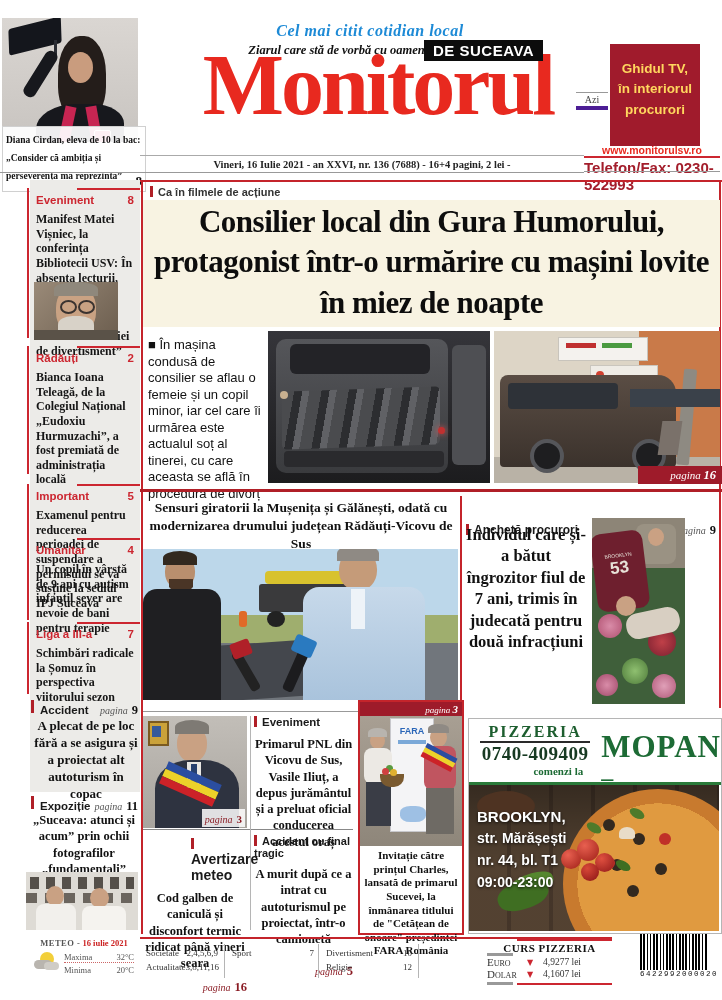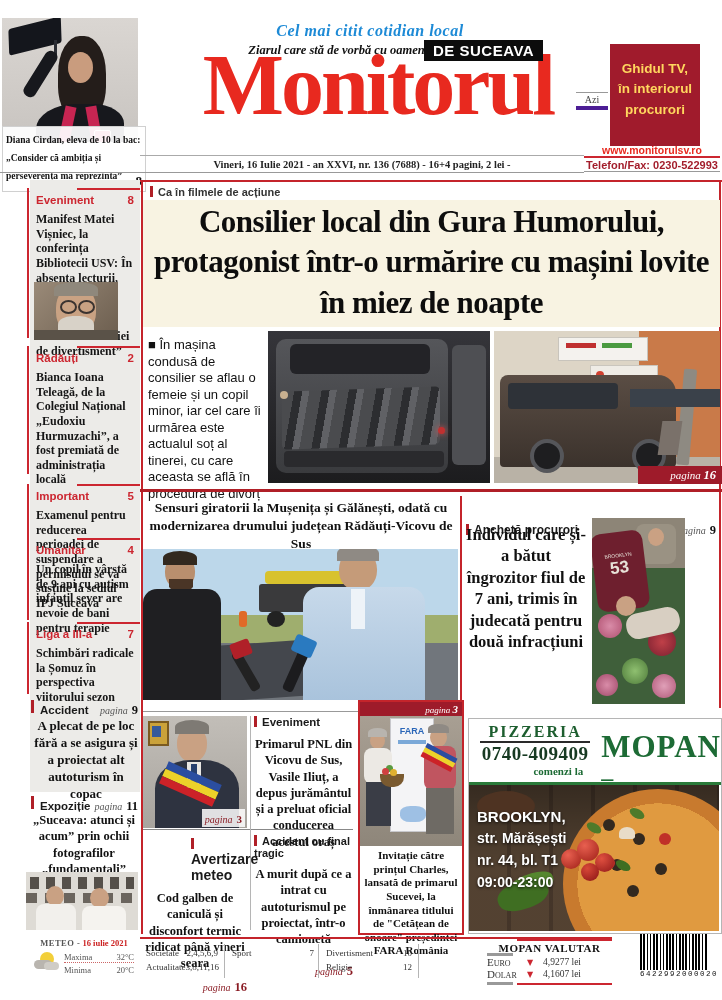--- a/index.html
+++ b/index.html
@@ -11,21 +11,21 @@
   .ctr{text-align:center;}
   .ph{position:absolute;overflow:hidden;}
   
   .tag-script{color:#1d8ad6;font-size:16px;font-weight:bold;font-style:italic;letter-spacing:.5px;}
   .tag-serif{font-size:12.5px;font-weight:bold;font-style:italic;}
   .logo{color:#e8291f;font-weight:bold;font-size:86px;line-height:1;letter-spacing:-3px;}
   .region{background:#0c0c0c;color:#fff;font-weight:bold;font-size:15px;padding:2px 9px;letter-spacing:.5px;text-align:right;}
   .tvbox{background:#a01b2c;color:#ffd75e;font-weight:bold;font-size:13.5px;line-height:1.5;text-align:center;padding-top:15px;}
   .azi{font-size:10px;color:#444;text-align:center;border-top:1px solid #999;border-bottom:4px solid #4c1d95;padding:1px 0;}
   .site{color:#e8291f;font-weight:bold;font-size:10.5px;text-align:center;}
-  .phone{color:#a31d2b;font-weight:bold;font-size:11px;text-align:center;}
+  .phone{color:#a31d2b;font-weight:bold;font-size:15px;}
   .dateline{font-weight:bold;font-size:10.5px;text-align:center;border-top:1px solid #aaa;padding-top:3px;color:#222;}
   
   .sb-gray{background:#ecebe8;}
   .sb-head{display:flex;justify-content:space-between;font-family:"Liberation Sans",sans-serif;
            font-weight:bold;font-size:11.5px;color:#cc2630;}
   .sb-text{font-weight:bold;font-size:12px;line-height:1.22;color:#151515;}
   .rule-h{height:2px;background:#cc2630;}
   .rule-v{width:2px;background:#cc2630;}
   .bar-red{display:inline-block;width:3px;height:11px;background:#b01f27;margin-right:5px;vertical-align:-1px;}
   .pg-word{font-style:italic;font-size:10px;color:#555;}
@@ -425,21 +425,21 @@
       </div>
     <div class="row">
         <span>Religie</span>
         <span>12</span>
       </div>
   </div>
   <div class="abs vline-gray" style="left:418px;top:944px;height:34px;"></div>
 
   <div class="abs" style="left:487px;top:938px;width:125px;height:47px;">
     <div class="abs" style="left:30px;top:0;width:95px;height:3px;background:#cc2630;"></div>
-    <div class="curs-title" style="margin-top:4px;">MOPAN VALUTAR</div>
+    <div class="curs-title" style="margin-top:4px;">CURS PIZZERIA</div>
     <div class="curs-row" style="margin-top:2px;">
       <span class="curs-cur">Euro</span>
       <span class="curs-arrow">▼</span>
       <span style="font-size:9.5px;">4,9277 lei</span>
     </div>
     <div class="curs-row">
       <span class="curs-cur">Dolar</span>
       <span class="curs-arrow">▼</span>
       <span style="font-size:9.5px;">4,1607 lei</span>
     </div>

